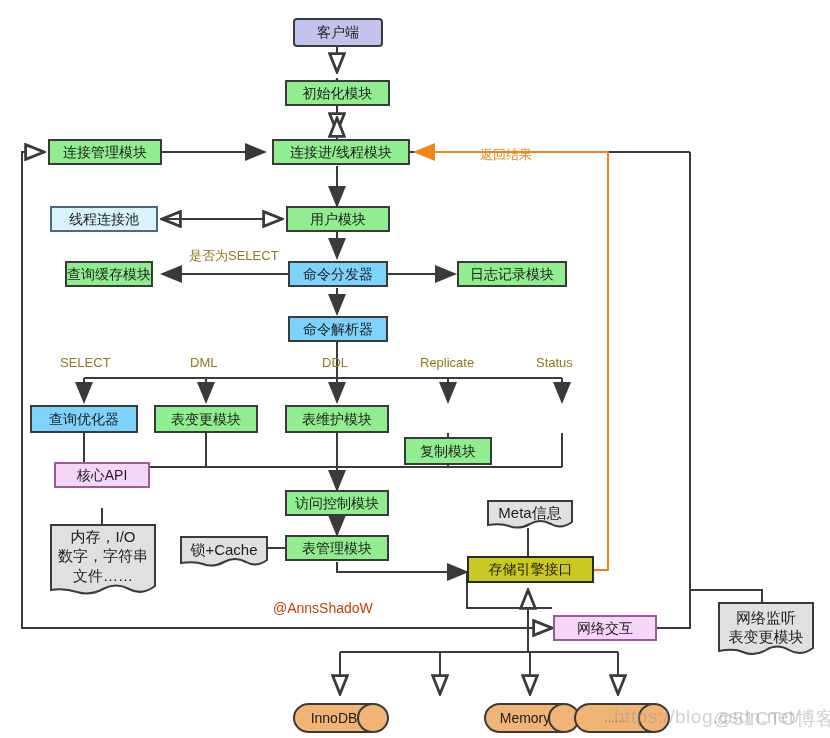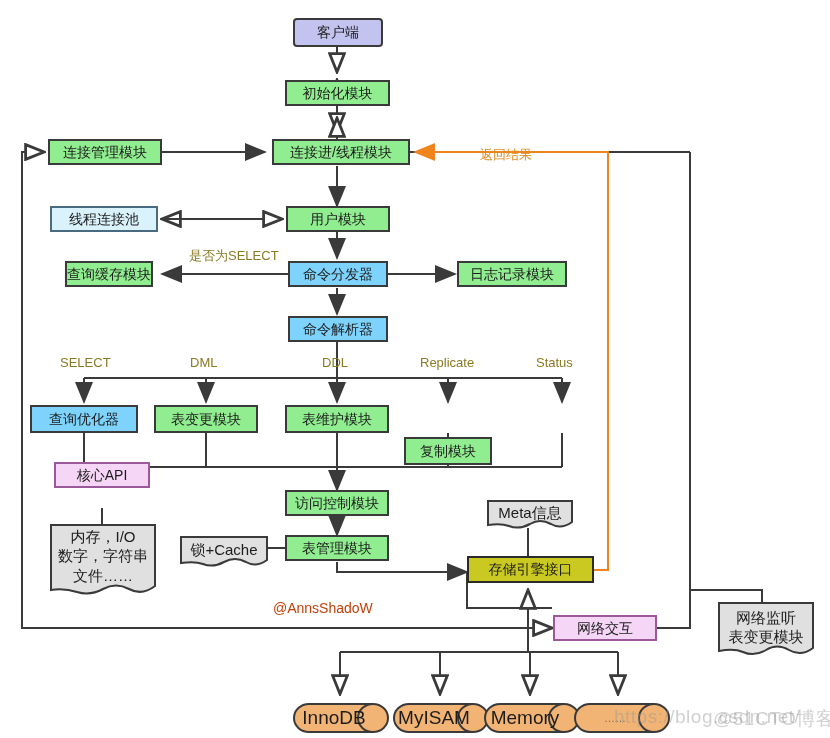--- a/index.html
+++ b/index.html
@@ -24,21 +24,21 @@
   .doc svg{position:absolute;left:0;top:0;}
   .doc .doctext{position:absolute;left:0;top:0;width:100%;height:100%;
         display:flex;flex-direction:column;align-items:center;justify-content:center;
         font-size:15px;color:#1c1c1c;line-height:1.28;
         font-family:"Liberation Sans","DejaVu Sans",sans-serif;box-sizing:border-box;}
 
   
   .cyl{position:absolute;z-index:6;}
   .cyl .cyltext{position:absolute;left:0;top:0;width:100%;height:100%;
         display:flex;align-items:center;justify-content:center;
-        font-size:19px;color:#1c1c1c;padding-right:14px;box-sizing:border-box;
+        font-size:14px;color:#1c1c1c;padding-right:14px;box-sizing:border-box;
         font-family:"Liberation Sans","DejaVu Sans",sans-serif;}
 
   
   .elabel{position:absolute;font-size:13px;color:#8a7a22;white-space:nowrap;z-index:7;
           font-family:"Liberation Sans","DejaVu Sans",sans-serif;}
   .elabel.orange{color:#e08a20;}
 
   .wm-cyan{position:absolute;font-size:14px;color:#c2410c;white-space:nowrap;z-index:8;
            font-family:"Liberation Sans","DejaVu Sans",sans-serif;}
   .wm-gray{position:absolute;font-size:19px;color:rgba(150,150,150,.45);white-space:nowrap;
@@ -256,27 +256,20 @@
   </div>
 
   <div class="cyl" style="left:292px;top:702px;width:98px;height:32px;">
     <svg width="98" height="32" viewBox="0 0 98 32" xmlns="http://www.w3.org/2000/svg">
       <path d="M17,2 H81 a15,14 0 0 1 0,28 H17 a15,14 0 0 1 0,-28 Z" fill="#f2b474" stroke="#3a3a3a" stroke-width="2"></path>
       <path d="M81,2 a15,14 0 0 0 0,28" fill="none" stroke="#3a3a3a" stroke-width="2"></path>
     </svg>
     <div class="cyltext">InnoDB</div>
   </div>
 
-  <div class="cyl" style="left:392px;top:702px;width:98px;height:32px;">
-    <svg width="98" height="32" viewBox="0 0 98 32" xmlns="http://www.w3.org/2000/svg">
-      <path d="M17,2 H81 a15,14 0 0 1 0,28 H17 a15,14 0 0 1 0,-28 Z" fill="#f2b474" stroke="#3a3a3a" stroke-width="2"></path>
-      <path d="M81,2 a15,14 0 0 0 0,28" fill="none" stroke="#3a3a3a" stroke-width="2"></path>
-    </svg>
-    <div class="cyltext">MyISAM</div>
-  </div>
 
   <div class="cyl" style="left:483px;top:702px;width:98px;height:32px;">
     <svg width="98" height="32" viewBox="0 0 98 32" xmlns="http://www.w3.org/2000/svg">
       <path d="M17,2 H81 a15,14 0 0 1 0,28 H17 a15,14 0 0 1 0,-28 Z" fill="#f2b474" stroke="#3a3a3a" stroke-width="2"></path>
       <path d="M81,2 a15,14 0 0 0 0,28" fill="none" stroke="#3a3a3a" stroke-width="2"></path>
     </svg>
     <div class="cyltext">Memory</div>
   </div>
 
   <div class="cyl" style="left:573px;top:702px;width:98px;height:32px;">

